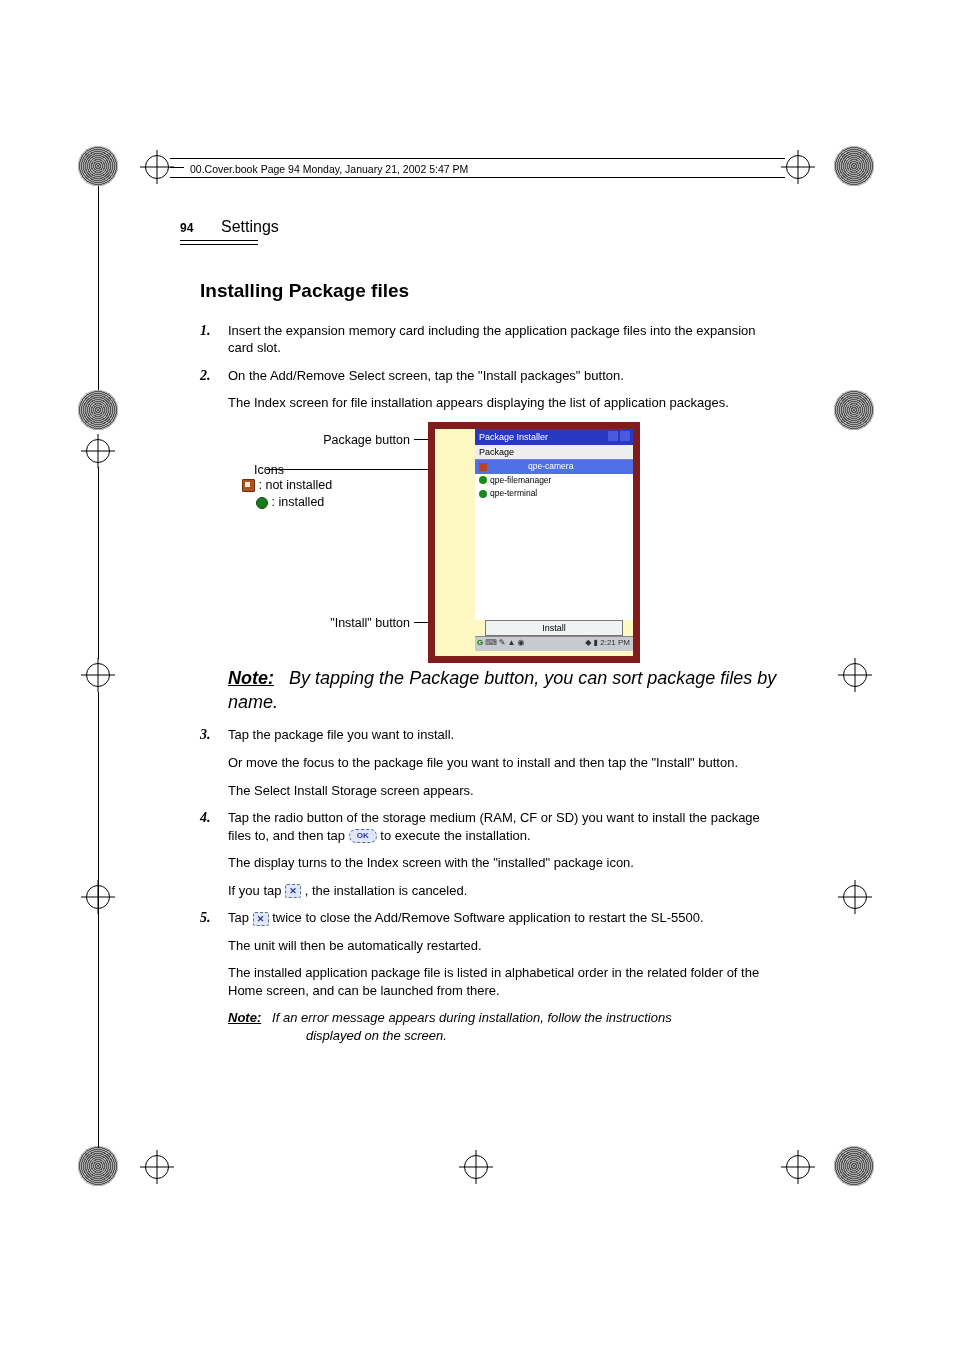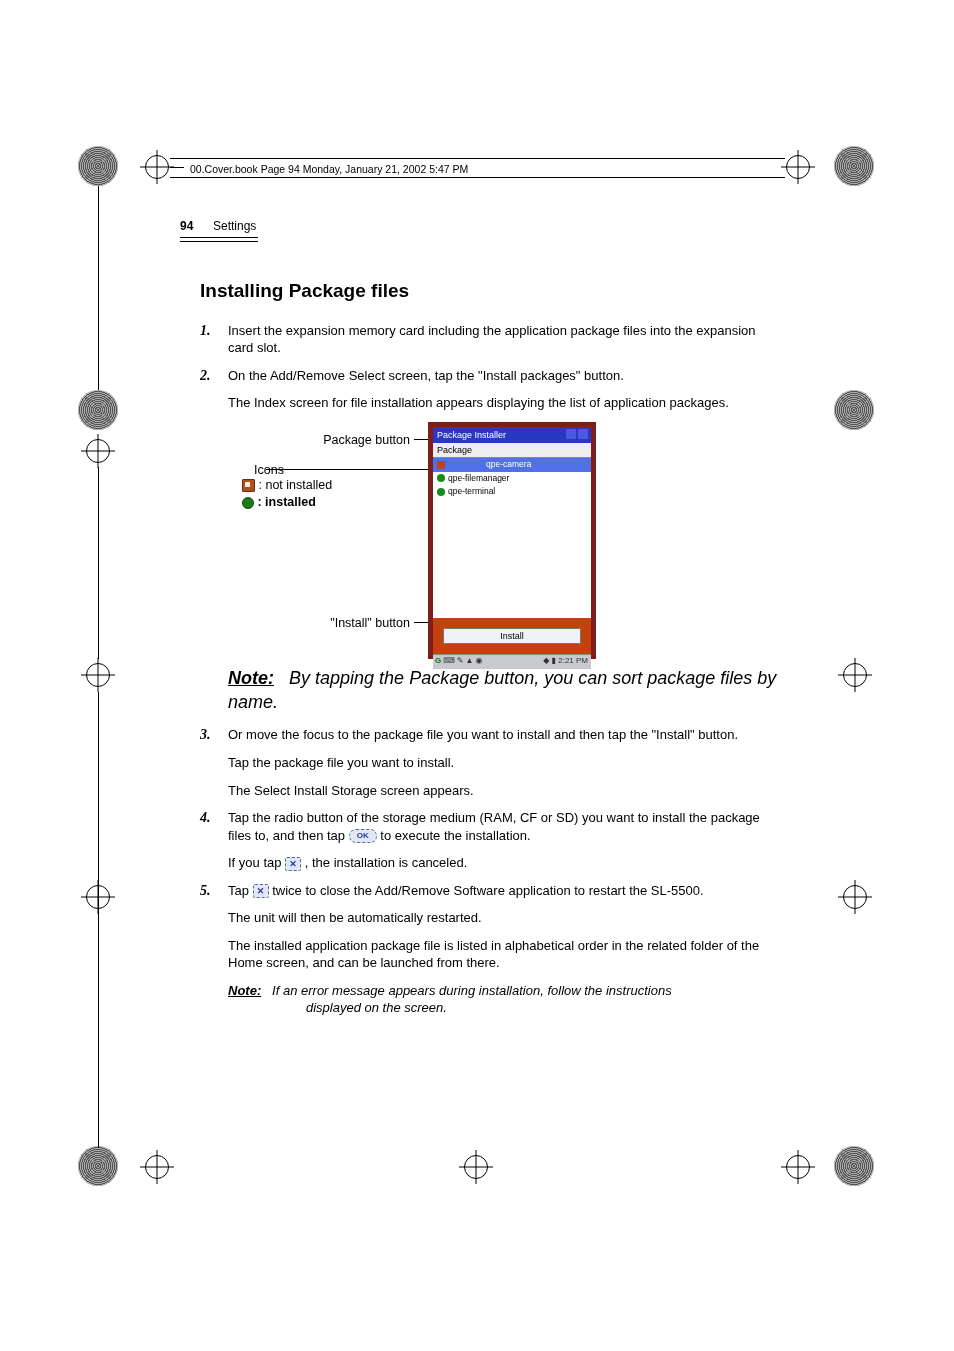--- a/index.html
+++ b/index.html
@@ -47,23 +47,23 @@
     position: absolute;
     left: 180px; top: 218px;
     width: 620px;
   }
   .page-num {
     font-weight: bold;
     font-size: 12px;
     display: inline-block;
   }
   .section-label {
-    font-size: 12px;
+    font-size: 16px;
     display: inline-block;
-    margin-left: 16px;
+    margin-left: 24px;
   }
   .header-rule {
     margin-top: 4px;
     width: 78px;
     height: 3px;
     border-top: 1.5px solid #000;
     border-bottom: 1.5px solid #000;
   }
 
   .content {
@@ -111,23 +111,24 @@
   .icon-box { display:inline-block; width:11px; height:11px; vertical-align: middle; background:#b05020; border:1px solid #703010; border-radius:1px; position:relative; }
   .icon-box::after { content:""; position:absolute; left:2px; top:2px; width:5px; height:5px; background:#fff2d0; }
   .icon-ball { display:inline-block; width:10px; height:10px; vertical-align: middle; background:#1a7a1a; border-radius:50%; border:1px solid #0a4a0a; }
   .lead-line {
     position: absolute; height: 1px; background: #000;
   }
   .screenshot {
     position: absolute;
     left: 200px; top: 0;
     width: 158px; height: 227px;
-    border: 5px solid #7f1d1d;
-    background: #c2410c;
+    border: 7px solid #7f1d1d;
+    background: #fef9c3;
     font-size: 9px;
+    padding-left: 40px;
   }
   .ss-title {
     background: #2838c0;
     color: #fff;
     padding: 2px 4px;
     font-size: 9px;
     position: relative;
   }
   .ss-title .chips { position: absolute; right: 3px; top: 2px; display:flex; gap:2px; }
   .ss-title .chip { width:10px; height:10px; background:#4a5ae0; border-radius:1px; }
@@ -140,21 +141,21 @@
   .ss-body {
     height: 160px;
     background: #fff;
     position: relative;
   }
   .ss-row { padding: 1px 4px; font-size: 8.5px; display:flex; align-items:center; gap:3px;}
   .ss-row.sel { background: #5070e8; color:#fff;gap:41px; }
   .ss-row .m-red { width:8px; height:8px; background:#c04020; display:inline-block; }
   .ss-row .m-grn { width:8px; height:8px; background:#1a8a1a; border-radius:50%; display:inline-block; }
   .ss-install-btn {
-    margin: 10px auto;
+    margin: 0 auto;
     width: 136px;
     text-align: center;
     border: 1px solid #777;
     background: #f0f2f4;
     font-size: 9px;
     padding: 1px 0;
   }
   .ss-taskbar {
     height: 14px;
     background: #c8cad0;
@@ -299,21 +300,21 @@
       <div class="lead-line" style="top:17px; left:186px; width:16px;"></div>
 
       <div style="position:absolute; top:40px; left:0;margin-left:26px;">
         <span>Icons</span>
       </div>
       <div class="lead-line" style="top:47px; left:38px; width:164px;"></div>
       <div style="position:absolute; top:55px; left:14px;">
         <span class="icon-box"></span>
         <span>: not installed</span>
       </div>
-      <div style="position:absolute; top:72px; left:14px;font-weight:bold;">
+      <div style="position:absolute; top:72px; left:28px;">
         <span class="icon-ball"></span>
         <span>: installed</span>
       </div>
 
       <div style="position:absolute; top:193px; right:13px;">
         <span>"Install" button</span>
       </div>
       <div class="lead-line" style="top:200px; left:186px; width:22px;"></div>
     </div>
 
@@ -366,34 +367,35 @@
     <span class="note-label">Note:</span>
     <span>&nbsp;</span>
     <span class="note-body">By tapping the Package button, you can sort package files by name.</span>
   </div>
 
   <ol class="steps">
 
     <li>
       <span class="step-num">3.</span>
       <div class="step-body">
+        <p>Tap the package file you want to install.</p>
         <p>Or move the focus to the package file you want to install and then tap the "Install" button.</p>
-        <p>Tap the package file you want to install.</p>
         <p>The Select Install Storage screen appears.</p>
       </div>
     </li>
 
     <li>
       <span class="step-num">4.</span>
       <div class="step-body">
         <p>
           <span>Tap the radio button of the storage medium (RAM, CF or SD) you want to install the package files to, and then tap </span>
           <span class="inline-icon-ok">OK</span>
           <span> to execute the installation.</span>
         </p>
+        <p>The display turns to the Index screen with the "installed" package icon.</p>
         <p>
           <span>If you tap </span>
           <span class="inline-icon-x">✕</span>
           <span>, the installation is canceled.</span>
         </p>
       </div>
     </li>
 
     <li>
       <span class="step-num">5.</span>

